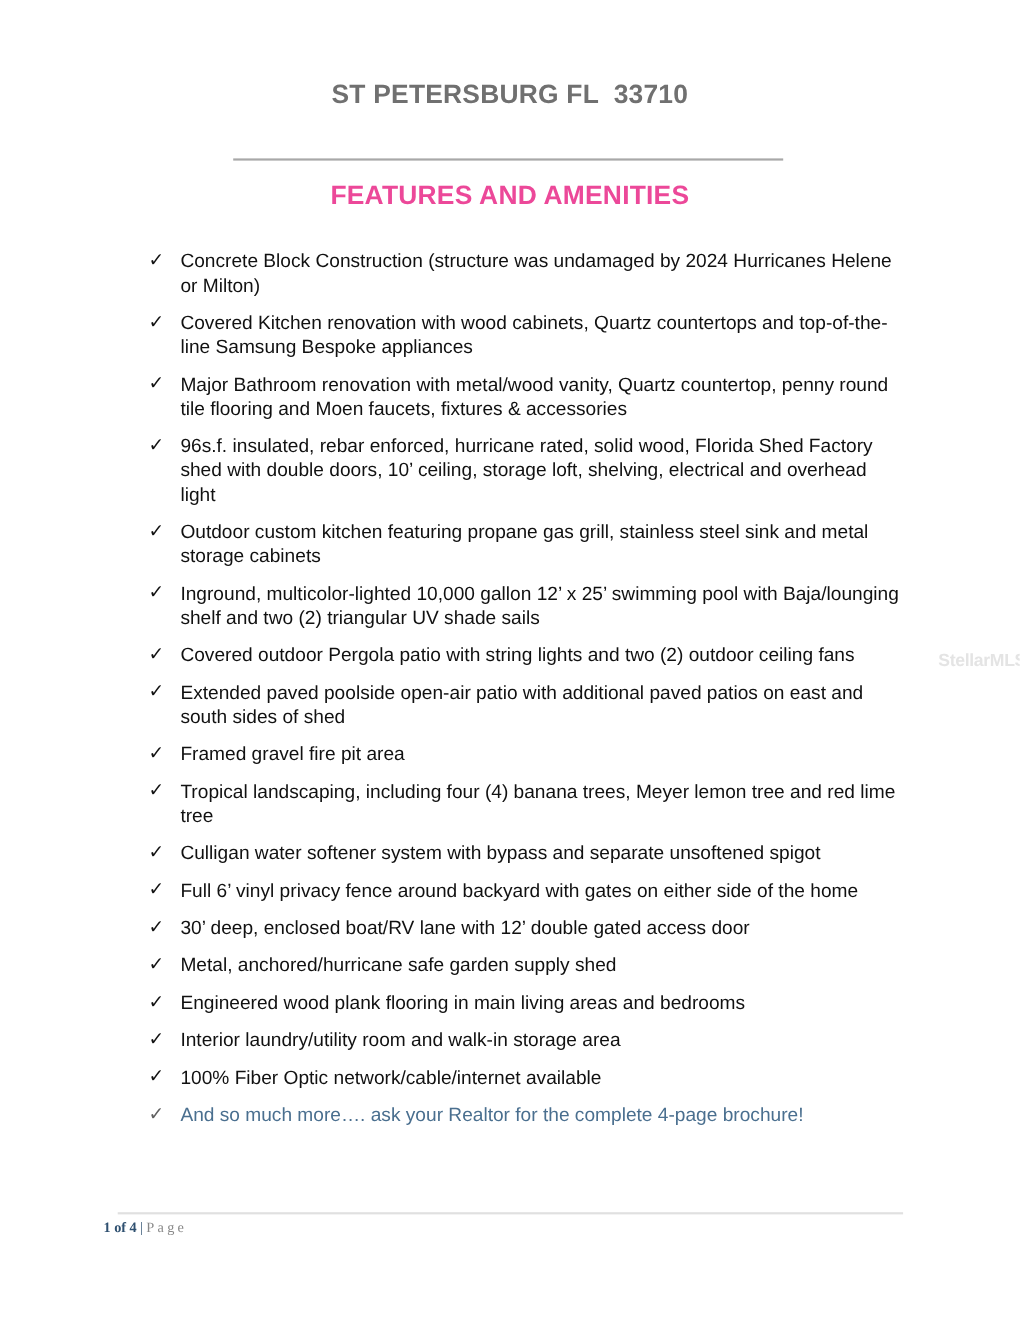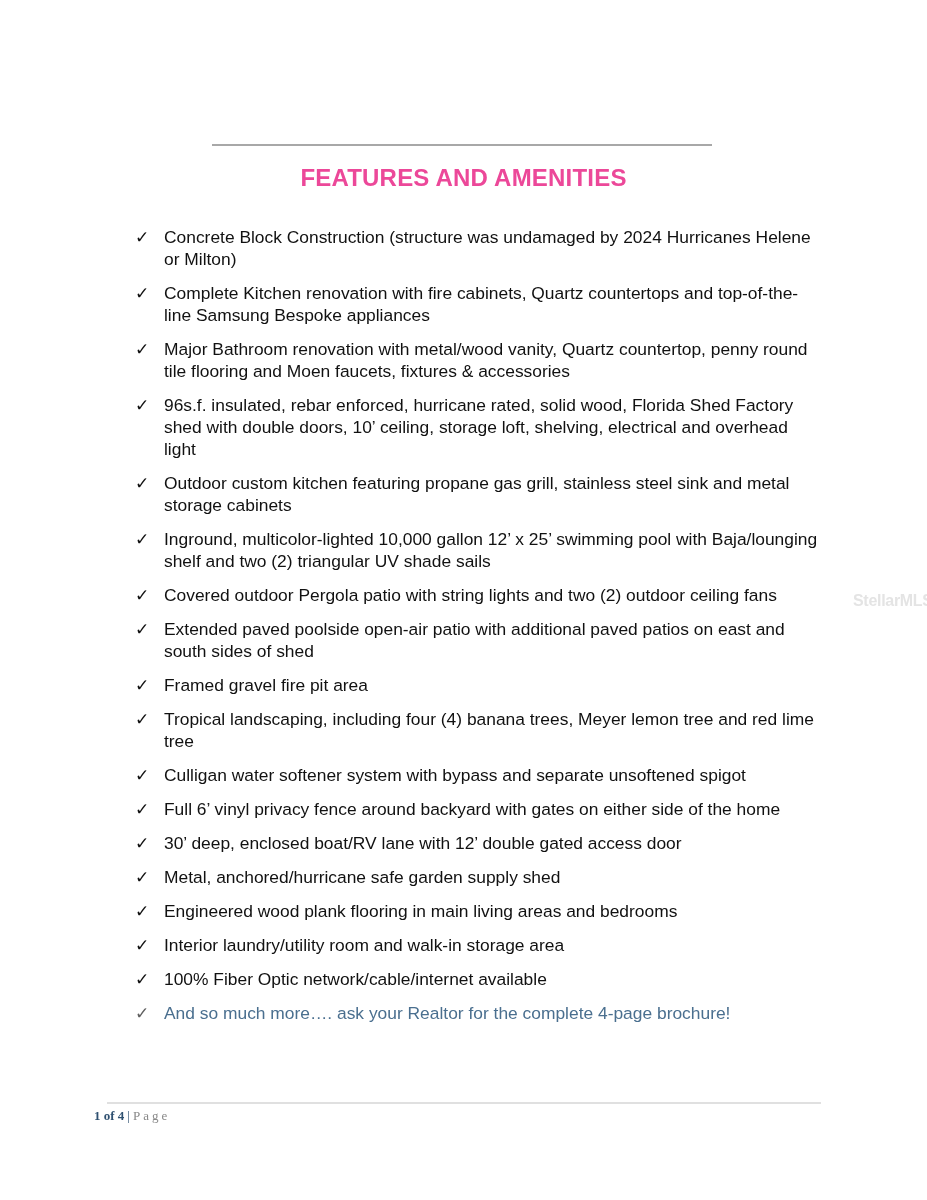--- a/index.html
+++ b/index.html
@@ -124,34 +124,35 @@
       font-size: 16px;
       font-weight: bold;
       color: #e4e4e4;
       letter-spacing: -0.3px;
     }
   </style>
 </head>
 <body>
 
 <div class="header">
+  <div class="address-line">ST PETERSBURG FL  33710</div>
 </div>
 
 <div class="header-rule"></div>
 
 <div class="section-title">FEATURES AND AMENITIES</div>
 
 <ul class="feature-list">
   <li class="feature-item">
     <span class="check">✓</span>
     <span class="feature-text">Concrete Block Construction (structure was undamaged by 2024 Hurricanes Helene or Milton)</span>
   </li>
   <li class="feature-item">
     <span class="check">✓</span>
-    <span class="feature-text">Complete Kitchen renovation with fire cabinets, Quartz countertops and top-of-the-line Samsung Bespoke appliances</span>
+    <span class="feature-text">Covered Kitchen renovation with wood cabinets, Quartz countertops and top-of-the-line Samsung Bespoke appliances</span>
   </li>
   <li class="feature-item">
     <span class="check">✓</span>
     <span class="feature-text">Major Bathroom renovation with metal/wood vanity, Quartz countertop, penny round tile flooring and Moen faucets, fixtures &amp; accessories</span>
   </li>
   <li class="feature-item">
     <span class="check">✓</span>
     <span class="feature-text">96s.f. insulated, rebar enforced, hurricane rated, solid wood, Florida Shed Factory shed with double doors, 10’ ceiling, storage loft, shelving, electrical and overhead light</span>
   </li>
   <li class="feature-item">

